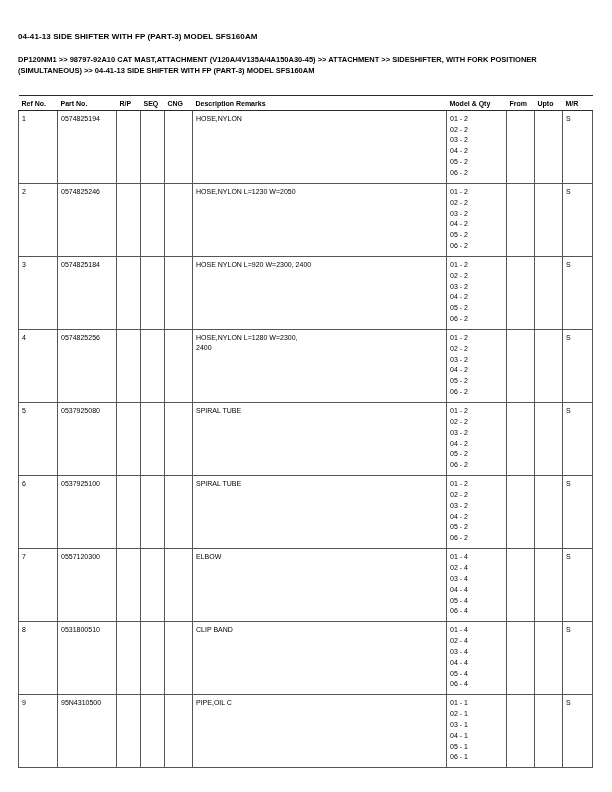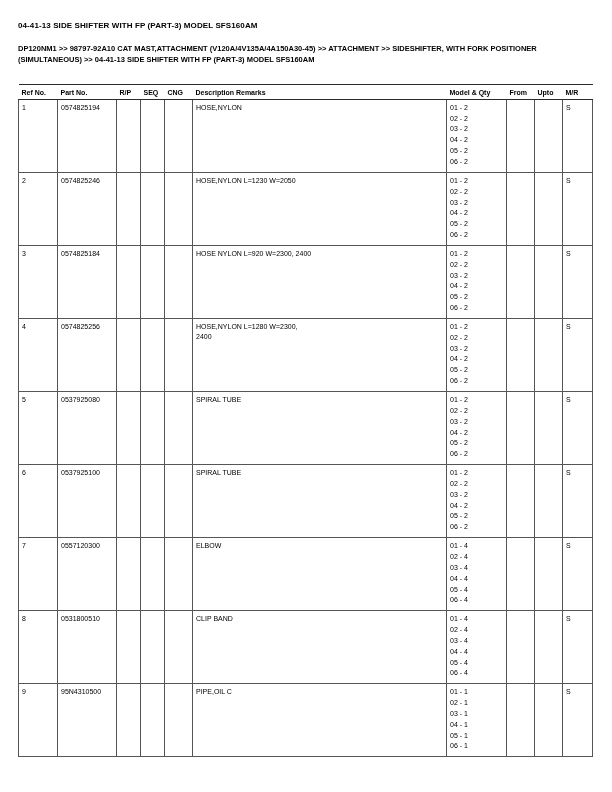--- a/index.html
+++ b/index.html
@@ -11,21 +11,21 @@
     width: 612px;
     height: 792px;
     font-family: "Liberation Sans", sans-serif;
     color: #000000;
     overflow: hidden;
   }
   .page {
     box-sizing: border-box;
     width: 612px;
     height: 792px;
-    padding: 17px 20px 0 18px;
+    padding: 28px 20px 0 18px;
     background: #ffffff;
   }
   .doc-title {
     font-size: 8px;
     font-weight: bold;
     margin: 4px 0 14px 0;
     letter-spacing: 0.1px;
   }
   .breadcrumb {
     font-size: 7.5px;

